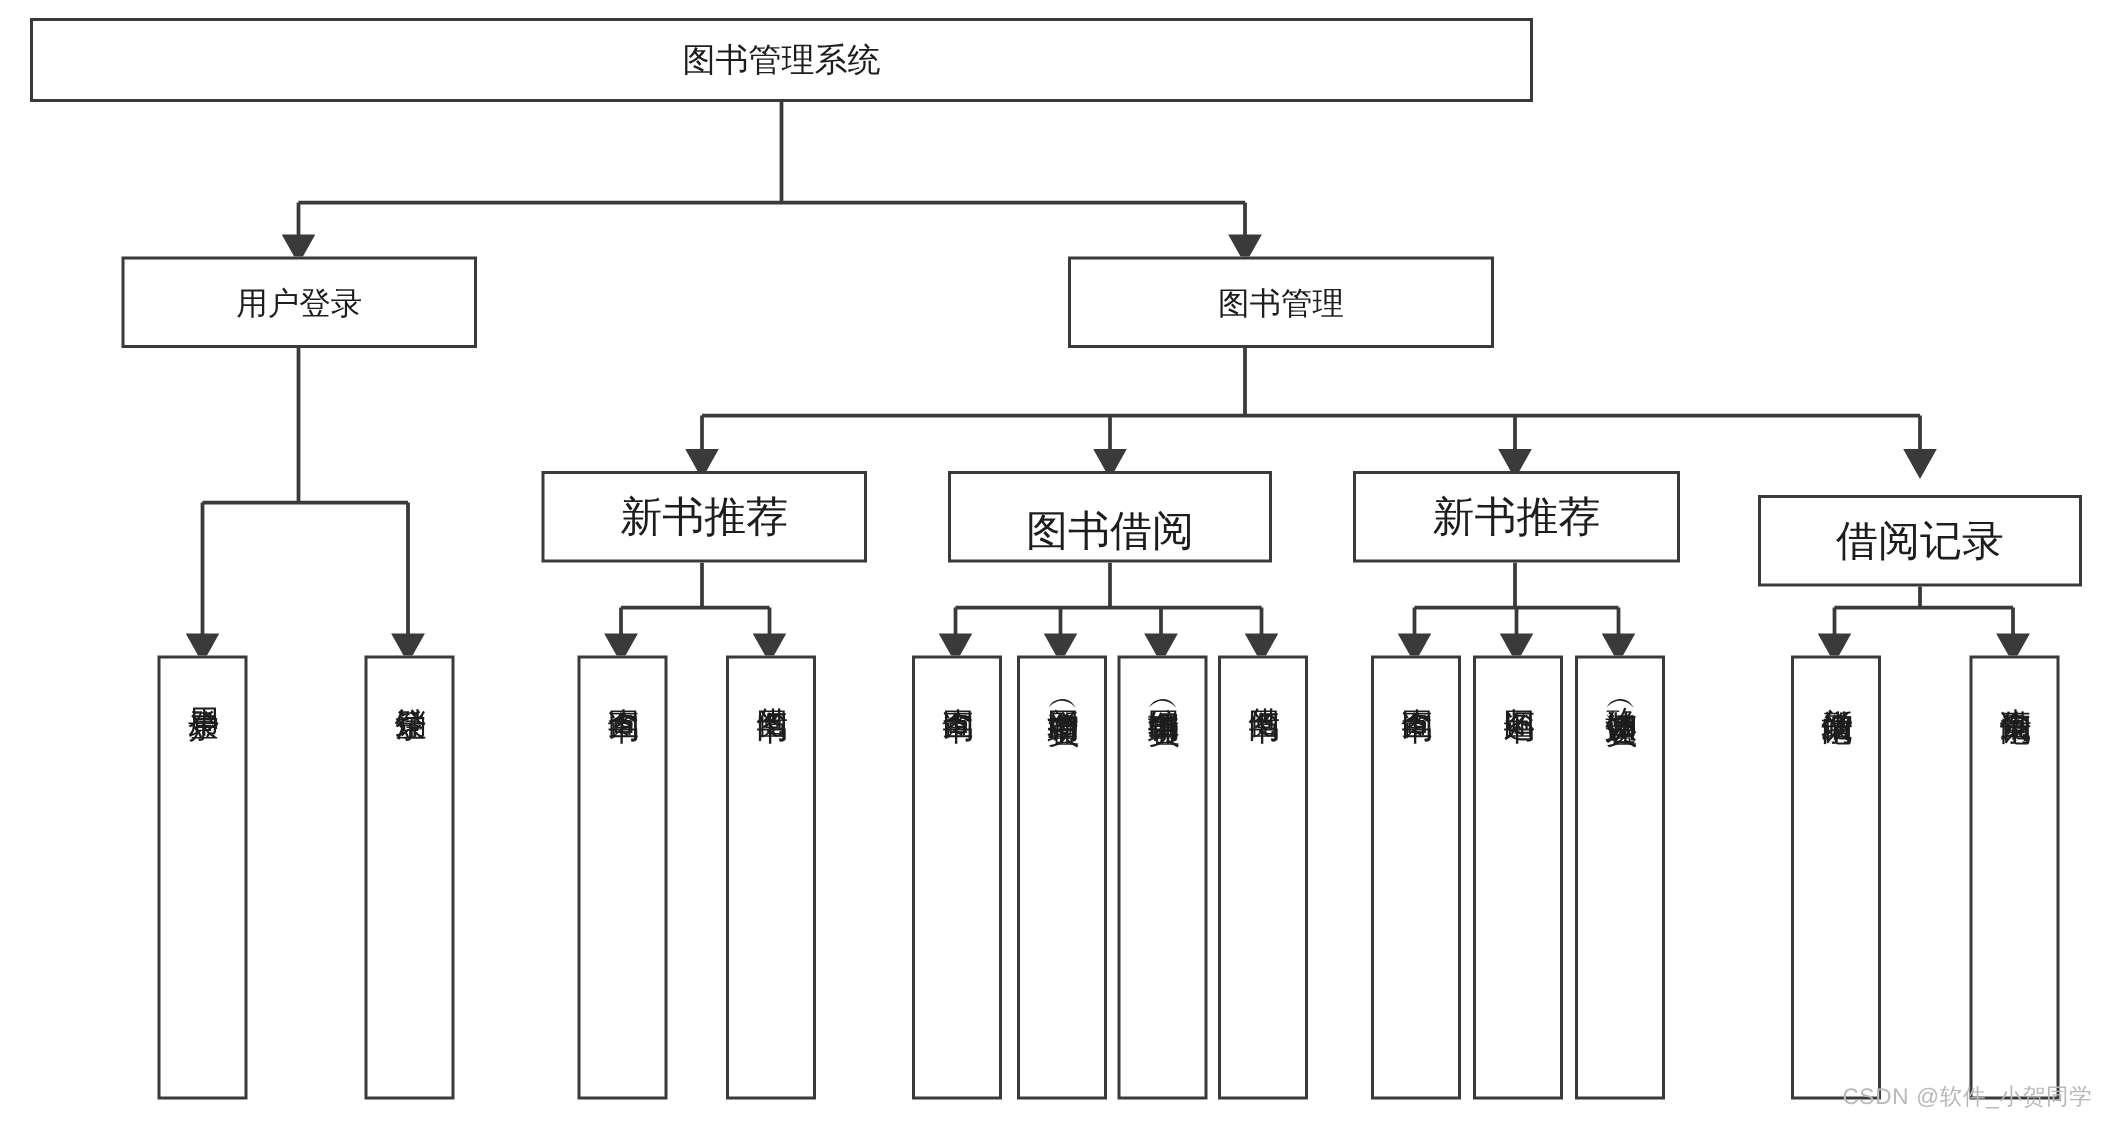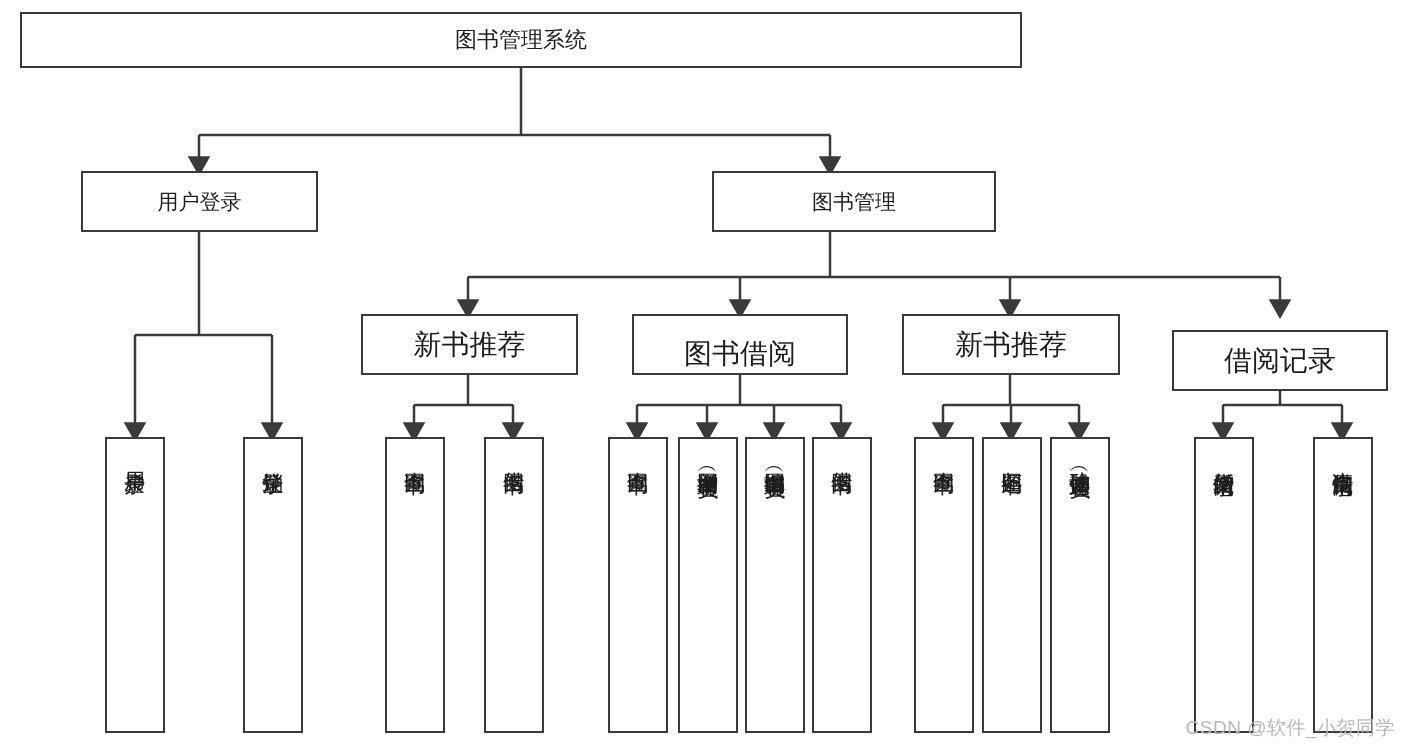--- a/index.html
+++ b/index.html
@@ -61,21 +61,21 @@
     white-space: nowrap;
     color: #1d1d1d;
   }
   .htext {
     white-space: nowrap;
   }
   #watermark {
     position: absolute;
     right: 10px;
     bottom: 6px;
-    font-size: 19px;
+    font-size: 15px;
     color: #b8b8b8;
     white-space: nowrap;
     letter-spacing: 0.5px;
   }
 </style>
 </head>
 <body>
 
 <div id="canvas">
 

